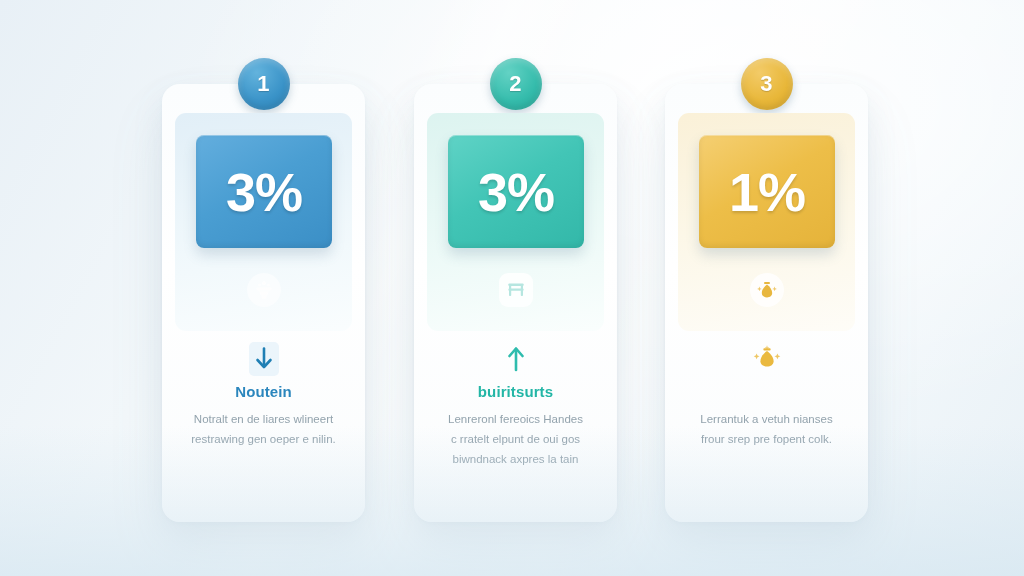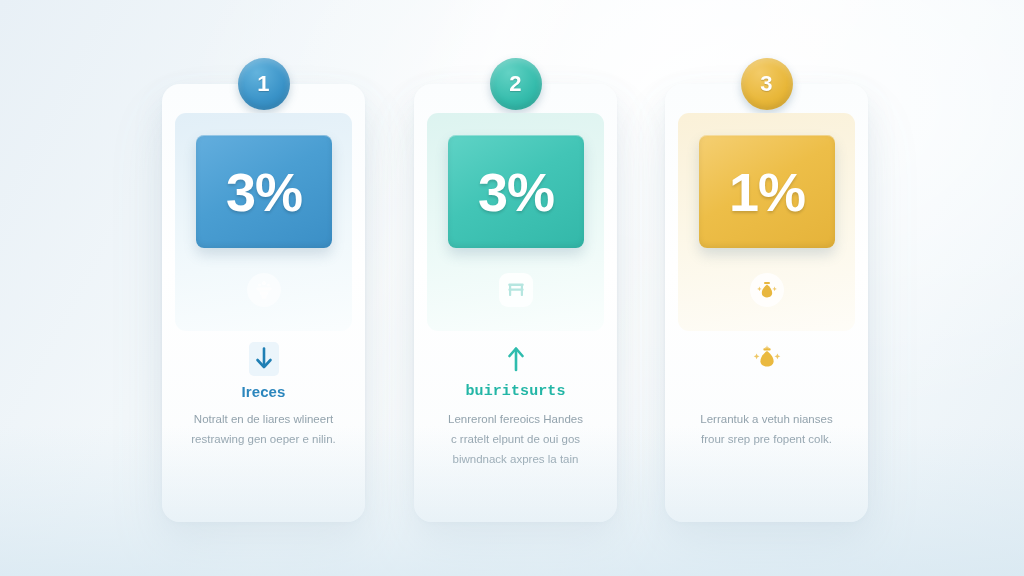--- a/index.html
+++ b/index.html
@@ -171,21 +171,21 @@
     position: absolute;
     left: 8px;
     right: 8px;
     top: 299px;
     text-align: center;
     font-size: 15px;
     font-weight: bold;
     letter-spacing: 0.1px;
   }
   .title.n1 { color: #2b86bd; }
-  .title.n2 { color: #23b6a6; font-family: Liberation Mono, monospace; }
+  .title.n2 { color: #23b6a6; }
   .title.n3 { color: #e0a51f; }
 
   .desc {
     position: absolute;
     left: 14px;
     right: 14px;
     top: 326px;
     text-align: center;
     font-size: 11.5px;
     line-height: 1.72;
@@ -225,21 +225,21 @@
 
       <div class="arrow a1">
         <svg width="20" height="26" viewBox="0 0 20 26">
           <g fill="none" stroke="#1f7fb4" stroke-width="2.6" stroke-linecap="round" stroke-linejoin="round">
             <line x1="10" y1="2.5" x2="10" y2="20"></line>
             <polyline points="3.5,14 10,21 16.5,14"></polyline>
           </g>
         </svg>
       </div>
 
-      <div class="title n1">Ireces</div>
+      <div class="title n1">Noutein</div>
       <div class="desc">Notralt en de liares wlineert
 restrawing gen oeper e nilin.</div>
     </div>
 
     <div class="card c2">
       <div class="badge b2">
         <span>2</span>
       </div>
 
       <div class="panel p2">

